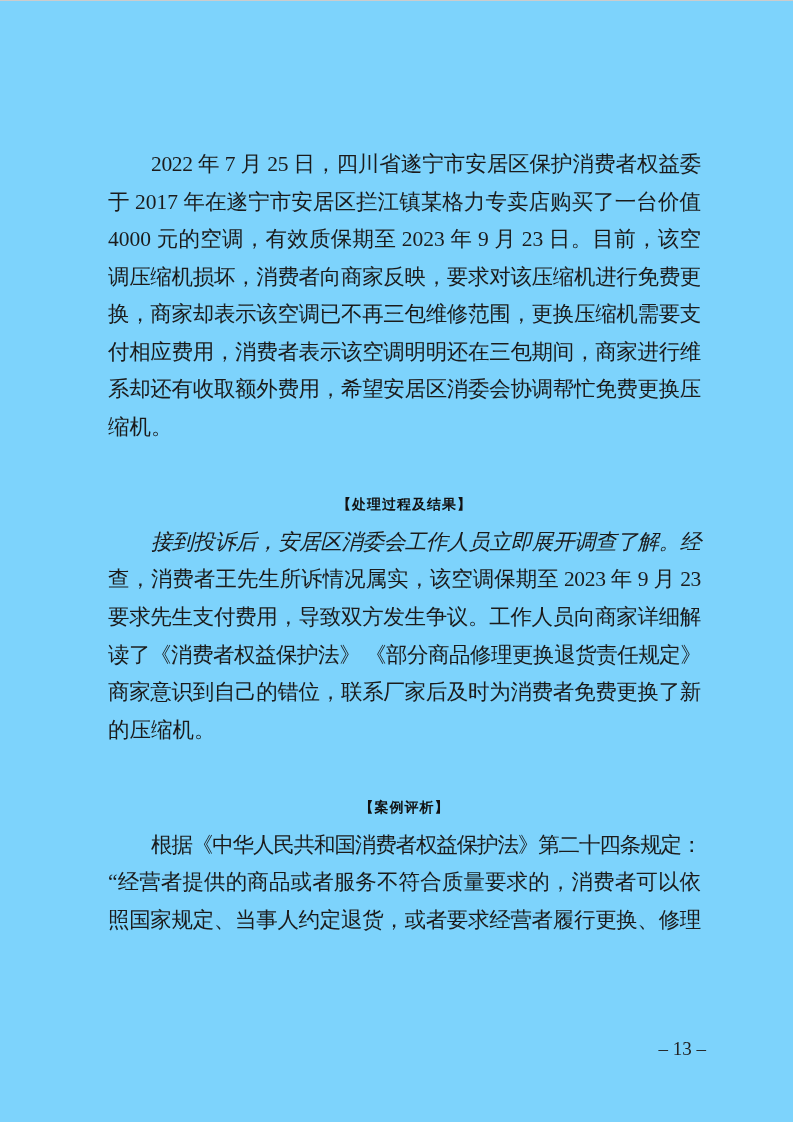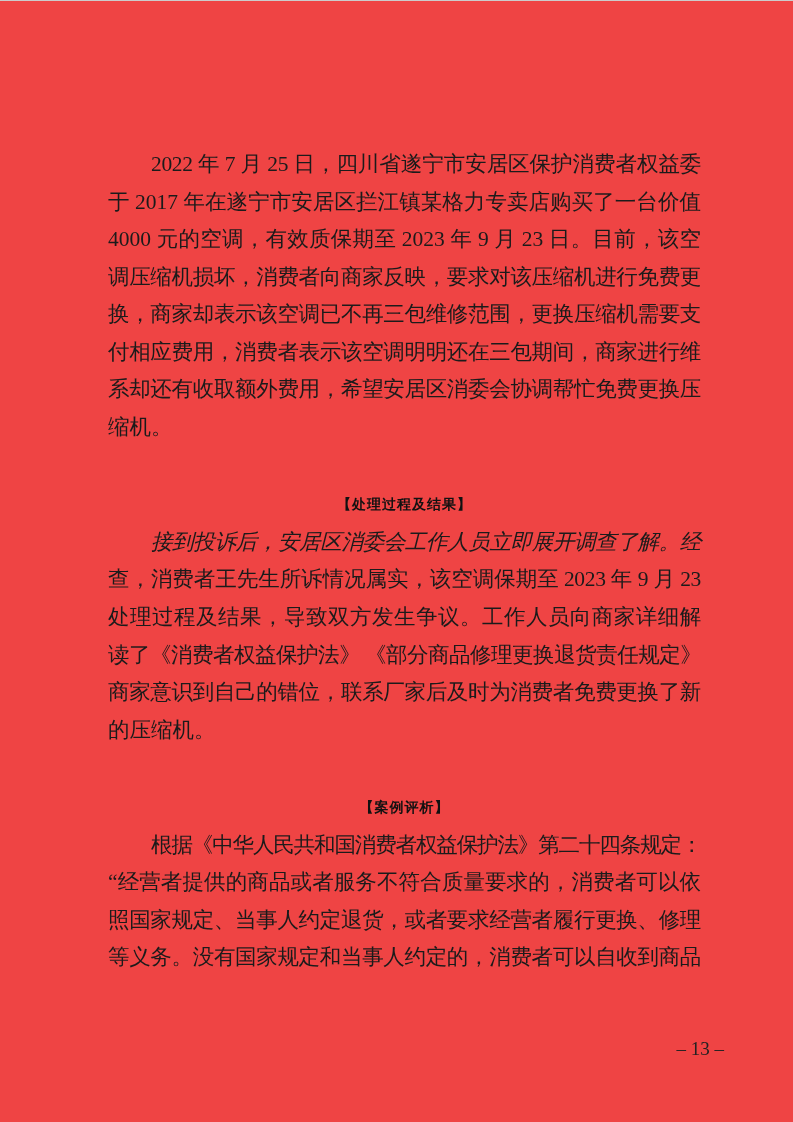--- a/index.html
+++ b/index.html
@@ -2,21 +2,21 @@
 <html lang="zh"><head>
 <meta charset="utf-8">
 <title>Document Page</title>
 <style>
   * { margin: 0; padding: 0; box-sizing: border-box; }
   html, body { background: #ffffff; }
   .page {
     position: relative;
     width: 793px;
     height: 1122px;
-    background: #ef4444;
+    background: #7dd3fc;
     overflow: hidden;
     font-family: "Liberation Serif", "DejaVu Serif", serif;
   }
   .scan-edge {
     position: absolute;
     top: 0; left: 0; right: 0;
     height: 1px;
     background: #cccccc;
   }
   .text-block {
@@ -45,21 +45,21 @@
     font-size: 14px;
     letter-spacing: 1px;
     color: #111111;
     text-align: center;
     text-align-last: auto;
     margin-top: 40px;
   }
   .footer {
     position: absolute;
     top: 1036px;
-    left: 18px;
+    left: 0;
     width: 706px;
     height: 26px;
     line-height: 26px;
     text-align: right;
     font-size: 19px;
     color: #222222;
     font-family: "Liberation Serif", "DejaVu Serif", serif;
   }
 </style>
 </head>
@@ -77,29 +77,28 @@
         <div class="line fill" style="white-space: normal; letter-spacing: -0.35px;">付相应费用，消费者表示该空调明明还在三包期间，商家进行维</div>
         <div class="line fill" style="white-space: normal; letter-spacing: -0.35px;">系却还有收取额外费用，希望安居区消委会协调帮忙免费更换压</div>
         <div class="line">缩机。</div>
       </div>
       <div class="block">
         <div class="line heading">【处理过程及结果】</div>
       </div>
       <div class="block">
         <div class="line indent fill" style="white-space: normal; letter-spacing: -0.35px; font-style: italic;">接到投诉后，安居区消委会工作人员立即展开调查了解。经</div>
         <div class="line fill" style="white-space: normal; letter-spacing: -0.35px;">查，消费者王先生所诉情况属实，该空调保期至 2023 年 9 月 23</div>
-        <div class="line fill" style="white-space: normal; letter-spacing: -0.35px;">处理过程及结果，导致双方发生争议。工作人员向商家详细解</div>
+        <div class="line fill" style="white-space: normal; letter-spacing: -0.35px;">要求先生支付费用，导致双方发生争议。工作人员向商家详细解</div>
         <div class="line fill" style="white-space: normal; letter-spacing: -0.7px;">读了《消费者权益保护法》 《部分商品修理更换退货责任规定》</div>
         <div class="line fill" style="white-space: normal; letter-spacing: -0.35px;">商家意识到自己的错位，联系厂家后及时为消费者免费更换了新</div>
         <div class="line">的压缩机。</div>
       </div>
       <div class="block">
         <div class="line heading">【案例评析】</div>
       </div>
       <div class="block">
         <div class="line indent fill" style="white-space: normal; letter-spacing: -1.4px;">根据《中华人民共和国消费者权益保护法》第二十四条规定：</div>
         <div class="line fill" style="white-space: normal;">“经营者提供的商品或者服务不符合质量要求的，消费者可以依</div>
         <div class="line fill" style="white-space: normal; letter-spacing: -0.35px;">照国家规定、当事人约定退货，或者要求经营者履行更换、修理</div>
-        <div class="line fill" style="white-space: normal; letter-spacing: -0.35px;">等义务。没有国家规定和当事人约定的，消费者可以自收到商品</div>
       </div>
     </main>
   <div class="footer">–  13  –</div>
 </div>
 
 </body></html>

